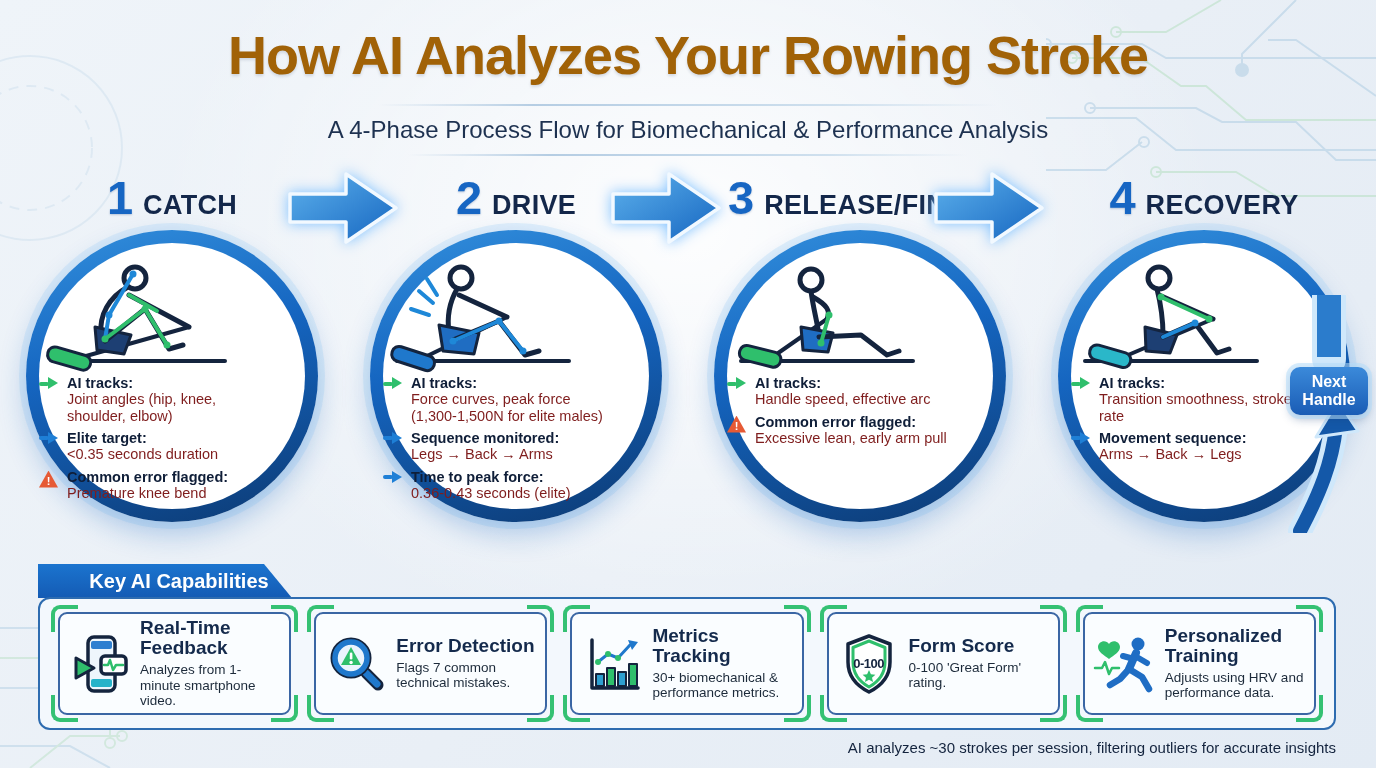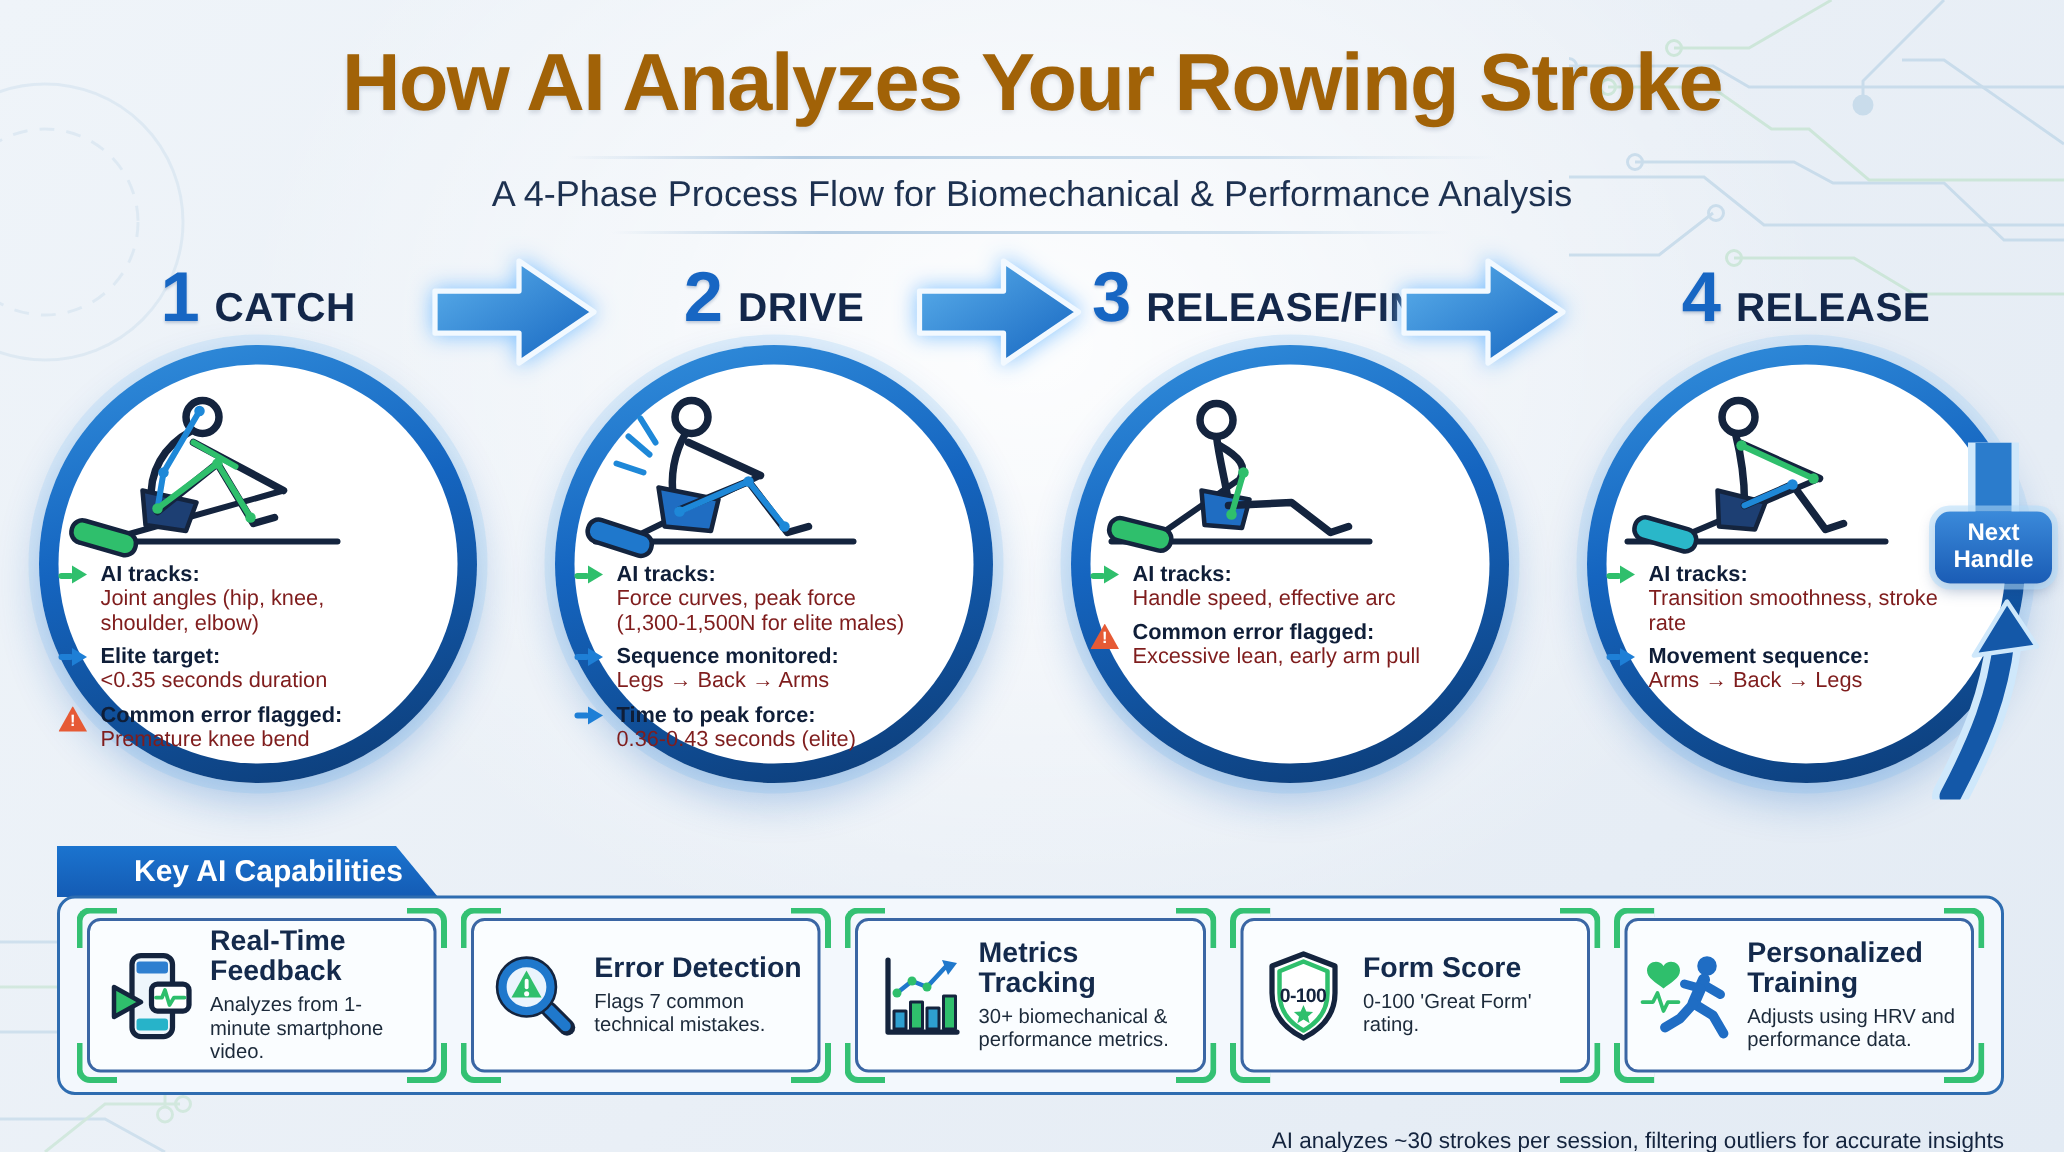--- a/index.html
+++ b/index.html
@@ -54,21 +54,21 @@
     color:#fff; font-size:11px; font-weight:700; }
   .blabel { display:block; font-size:14.5px; font-weight:700; color:#0f1e38; line-height:1.12; }
   .btext { display:block; font-size:14.5px; color:#7f1d1d; line-height:1.13; }
 
   .flow-arrow { position:absolute; top:168px; filter:drop-shadow(0 0 7px rgba(120,190,255,.95)); }
   .fa1 { left:288px; } .fa2 { left:611px; } .fa3 { left:934px; }
 
   
   .next-wrap { position:absolute; right:-4px; top:295px; width:106px; height:238px; }
   .next-wrap svg { position:absolute; left:0; top:0; }
-  .next-badge { position:absolute; left:16px; top:46px; width:78px; height:48px;
+  .next-badge { position:absolute; left:16px; top:72px; width:78px; height:48px;
     background:linear-gradient(180deg,#3b8ada 0%,#1a5cb5 100%); border-radius:10px;
     box-shadow:0 0 0 4px rgba(180,220,250,.55), 0 4px 10px rgba(20,60,120,.35);
     display:flex; flex-direction:column; align-items:center; justify-content:center;
     color:#fff; font-weight:700; font-size:16px; line-height:1.15; }
 
   
   .cap-tab { position:absolute; left:38px; top:564px; width:254px; height:34px;
     background:linear-gradient(180deg,#1b74cf,#145bb4);
     clip-path:polygon(0 0, calc(100% - 28px) 0, 100% 100%, 0 100%);
     display:flex; align-items:center; padding-left:28px;
@@ -84,21 +84,21 @@
   .bk.br { right:0; bottom:0; border-right-width:4px; border-bottom-width:4px; border-bottom-right-radius:9px; }
   .card-inner { height:100%; background:#fafdff; border:2px solid #3a66a4; border-radius:9px;
     display:flex; align-items:center; gap:8px; padding:4px 8px; }
   .card-icon { flex:0 0 64px; height:64px; position:relative; }
   .card-text { flex:1; }
   .card-title { font-size:19px; font-weight:700; color:#142a4c; line-height:1.05; max-width:142px; }
   .card-sub { font-size:13.5px; color:#1c2a3a; line-height:1.15; margin-top:4px; }
   .shield-num { position:absolute; left:50%; top:24px; transform:translateX(-50%);
     font-size:13px; font-weight:700; color:#14243e; letter-spacing:-.5px; }
 
-  .footnote { position:absolute; right:40px; top:739px; font-size:15px; color:#14243e;margin-top:13px; }
+  .footnote { position:absolute; right:40px; top:739px; font-size:15px; color:#14243e; }
 </style>
 </head>
 <body>
 
 <svg class="decor tr" width="330" height="220" viewBox="0 0 330 220" fill="none">
   <g stroke="#b9d3e6" stroke-width="2">
     <path d="M0 44 H96 L120 58 H330"></path>
       <path d="M44 108 H150 L176 122 H250 L290 160 H330"></path>
     <path d="M0 118 H90 L130 150 H330"></path>
       <path d="M96 142 L60 170 H0"></path>
@@ -307,21 +307,21 @@
             </div>
           </div>
         </div>
       </div>
     </div>
   </div>
 
   <div class="phase">
     <div class="phase-header">
       <span class="ph-num">4</span>
-      <span class="ph-name">RELEASE</span>
+      <span class="ph-name">RECOVERY</span>
     </div>
     <div class="ring">
       <div class="ring-inner">
         <svg class="rower" width="200" height="116" viewBox="0 0 200 116" fill="none" stroke-linecap="round" stroke-linejoin="round">
           <path d="M14 104 H186" stroke="#14243e" stroke-width="4"></path>
           <path d="M142 62 L50 101" stroke="#14243e" stroke-width="4"></path>
           <g transform="rotate(16 40 100)">
               <rect x="18" y="92" width="42" height="15" rx="7" fill="#2ab7c9" stroke="#14243e" stroke-width="3"></rect>
             </g>
           <path d="M86 32 C90 48 92 62 92 78" stroke="#14243e" stroke-width="5"></path>

